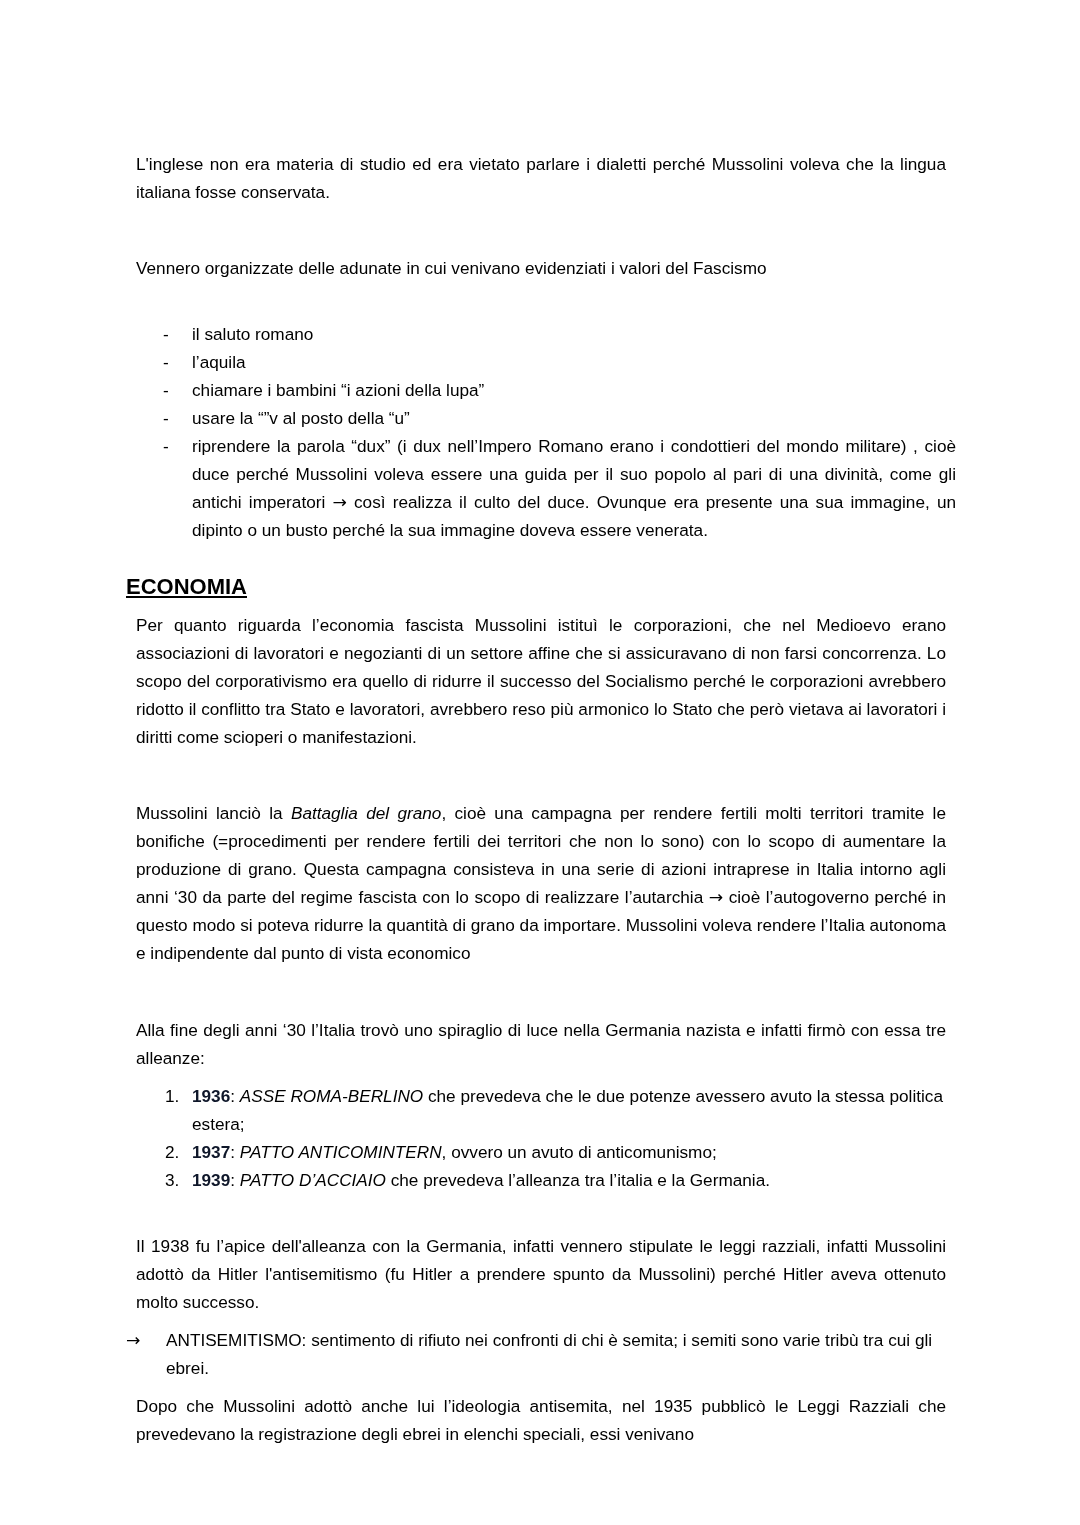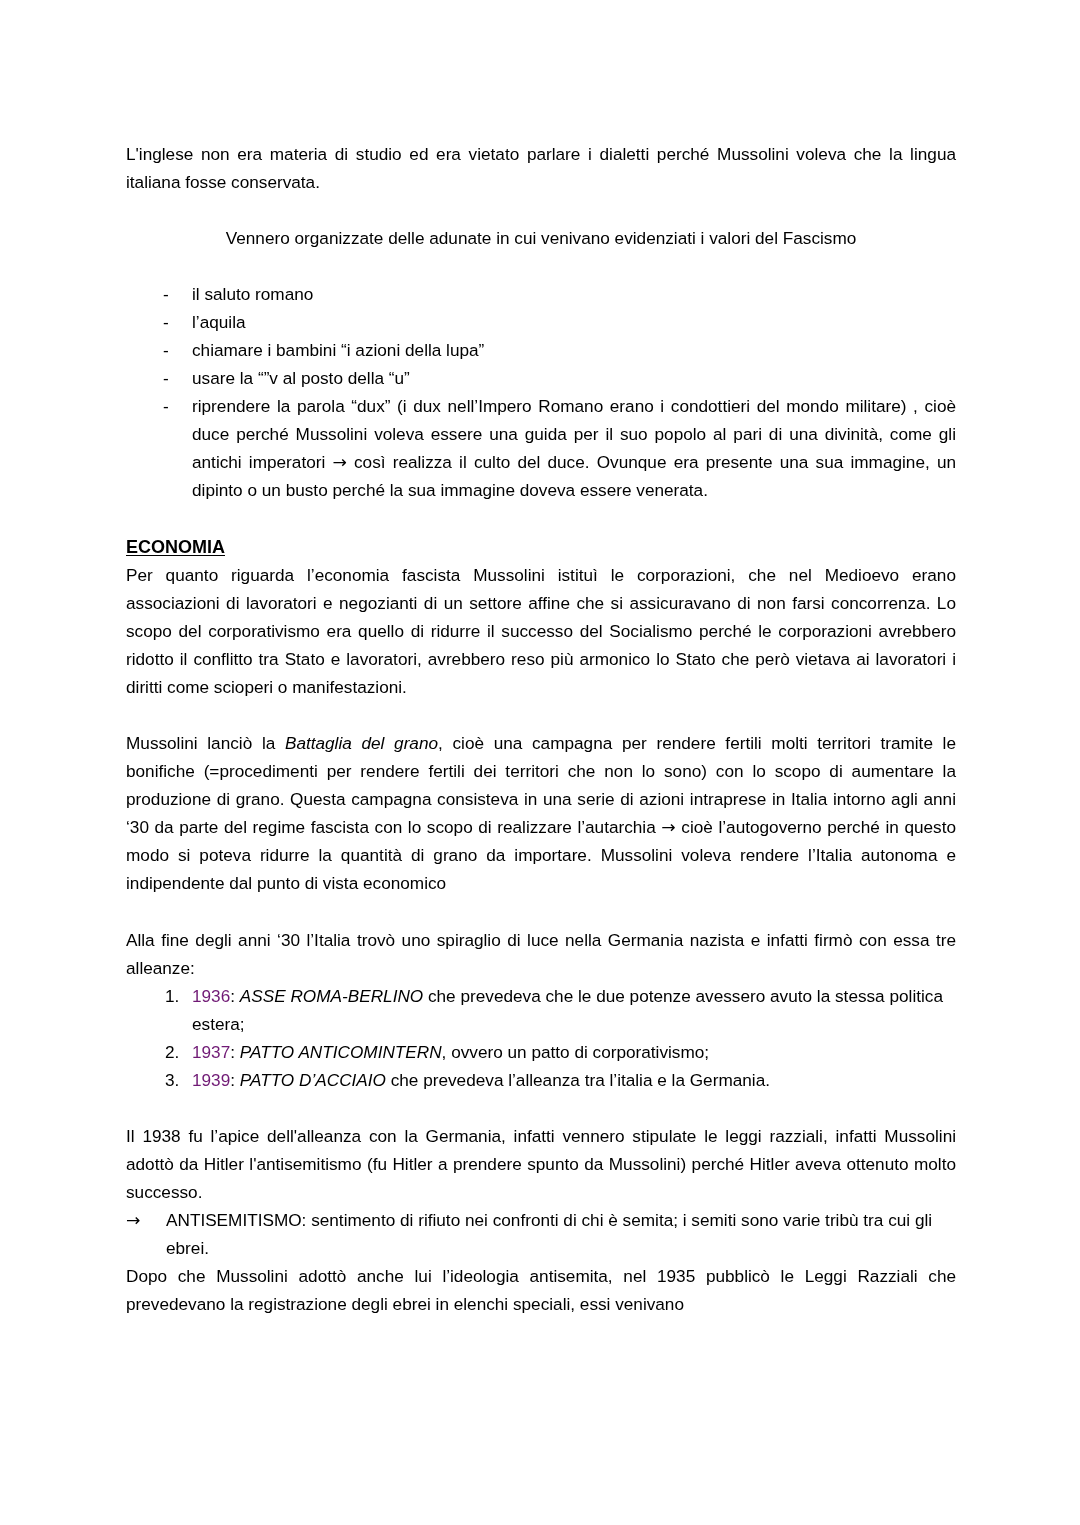--- a/index.html
+++ b/index.html
@@ -24,32 +24,32 @@
   }
   .doc {
     width: 830px;
     font-size: 17.2px;
     line-height: 28px;
     text-align: justify;
     text-justify: inter-word;
     hyphens: none;
   }
   p.para {
-    margin: 0;
+    margin: 10px;
     text-align: justify;
   }
   p.noj {
-    text-align: center;
+    text-align: left;
   }
   .spacer-sm { height: 28px; }
   .spacer-md { height: 29px; }
 
   h2.section-heading {
     margin: 0;
-    font-size: 18px;
+    font-size: 22px;
     line-height: 28px;
     font-weight: bold;
     text-decoration: underline;
     text-underline-offset: 2px;
     text-align: left;
   }
 
   
   ul.dash-list {
     list-style: none;
@@ -94,21 +94,21 @@
   }
   .arrow-item .arrow-marker {
     position: absolute;
     left: 0;
     top: 0;
   }
 
   b, .b { font-weight: normal; }
   i, .i { font-style: italic; }
   .bi { font-weight: normal; font-style: italic; }
-  .year { font-weight: normal; color: #701a75; }
+  .year { font-weight: bold; color: #0f172a; }
   .arrow-glyph { font-family: "DejaVu Sans", sans-serif; }
 </style>
 </head>
 <body>
 
 <div class="page">
   <div class="doc">
 
     <p class="para"><span>L'inglese non era materia di studio ed era vietato parlare i dialetti perché Mussolini voleva</span> <span>che la lingua italiana fosse conservata.</span></p>
 
@@ -148,21 +148,21 @@
 
     <div class="spacer-md"></div>
 
     <p class="para"><span>Alla fine degli anni ‘30 l’Italia trovò uno spiraglio di luce nella Germania nazista e infatti firmò</span> <span>con essa tre alleanze:</span></p>
 
     <ol class="num-list">
       <li>
         <span class="marker">1.</span><span class="year">1936</span><span>: </span><i>ASSE ROMA-BERLINO</i><span> che prevedeva che le due potenze avessero avuto la stessa politica estera;</span>
       </li>
       <li>
-        <span class="marker">2.</span><span class="year">1937</span><span>: </span><i>PATTO ANTICOMINTERN</i><span>, ovvero un patto di corporativismo;</span>
+        <span class="marker">2.</span><span class="year">1937</span><span>: </span><i>PATTO ANTICOMINTERN</i><span>, ovvero un avuto di anticomunismo;</span>
       </li>
       <li>
         <span class="marker">3.</span><span class="year">1939</span><span>: </span><i>PATTO D’ACCIAIO</i><span> che prevedeva l’alleanza tra l’italia e la Germania.</span>
       </li>
     </ol>
 
     <div class="spacer-sm"></div>
 
     <p class="para"><span>Il 1938 fu l’apice dell'alleanza con la Germania, infatti vennero stipulate le </span><b>leggi razziali</b><span>, infatti Mussolini adottò da Hitler l'antisemitismo (fu Hitler a prendere spunto da Mussolini) perché Hitler aveva ottenuto molto successo.</span></p>
 

